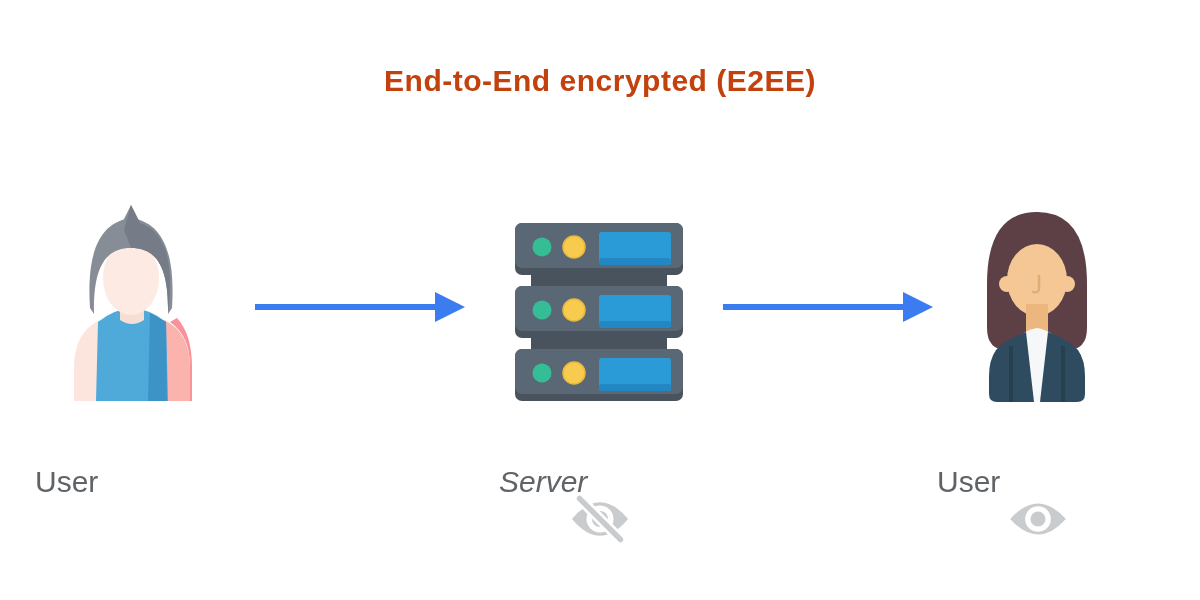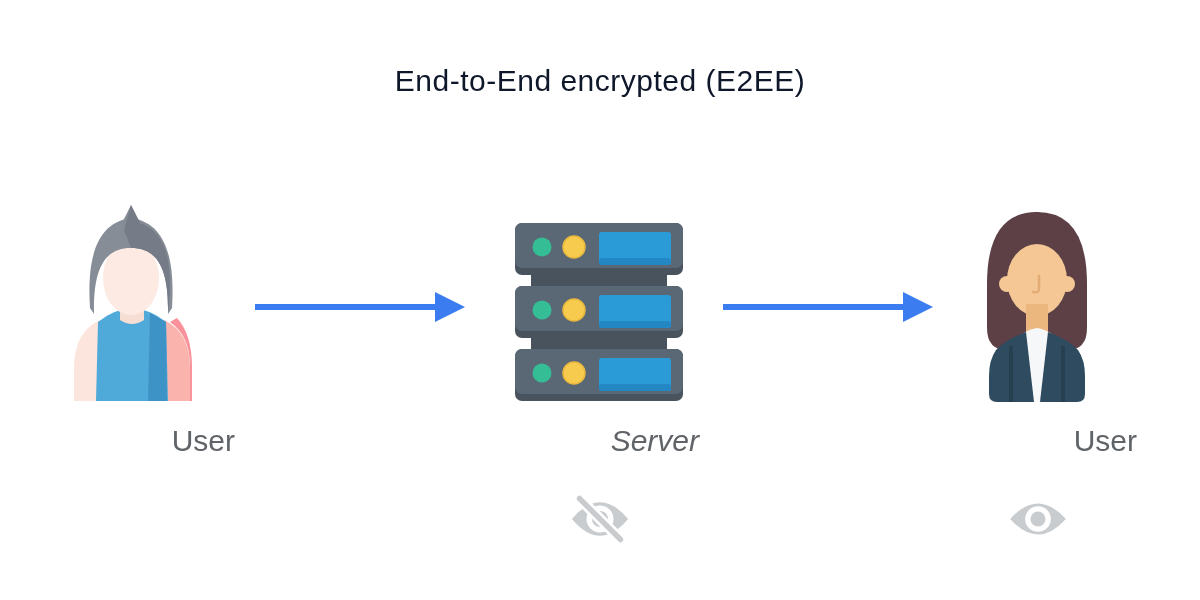--- a/index.html
+++ b/index.html
@@ -2,27 +2,27 @@
 <html><head>
 <meta charset="utf-8">
 <style>
   html,body{margin:0;padding:0;background:#ffffff;}
   .canvas{
     position:relative;width:1200px;height:600px;background:#ffffff;
     overflow:hidden;font-family:"Liberation Sans",sans-serif;
   }
   .title{
     position:absolute;left:0;top:64px;width:1200px;text-align:center;
-    font-size:30px;color:#0f172a;letter-spacing:.5px;
+    font-size:30px;color:#c2410c;letter-spacing:.5px;font-weight:bold;
   }
   .node{position:absolute;margin:0;padding:0;}
   .node svg{display:block;}
   .node-label{
-    position:absolute;width:200px;text-align:right;
-    font-size:30px;color:#606468;
+    position:absolute;width:200px;text-align:left;
+    font-size:30px;color:#606468;margin-top:41px;
   }
   .arrow{position:absolute;}
   .eye{position:absolute;}
 </style>
 </head>
 <body>
 
 <div class="canvas">
 
   <div class="title">End-to-End encrypted (E2EE)</div>

